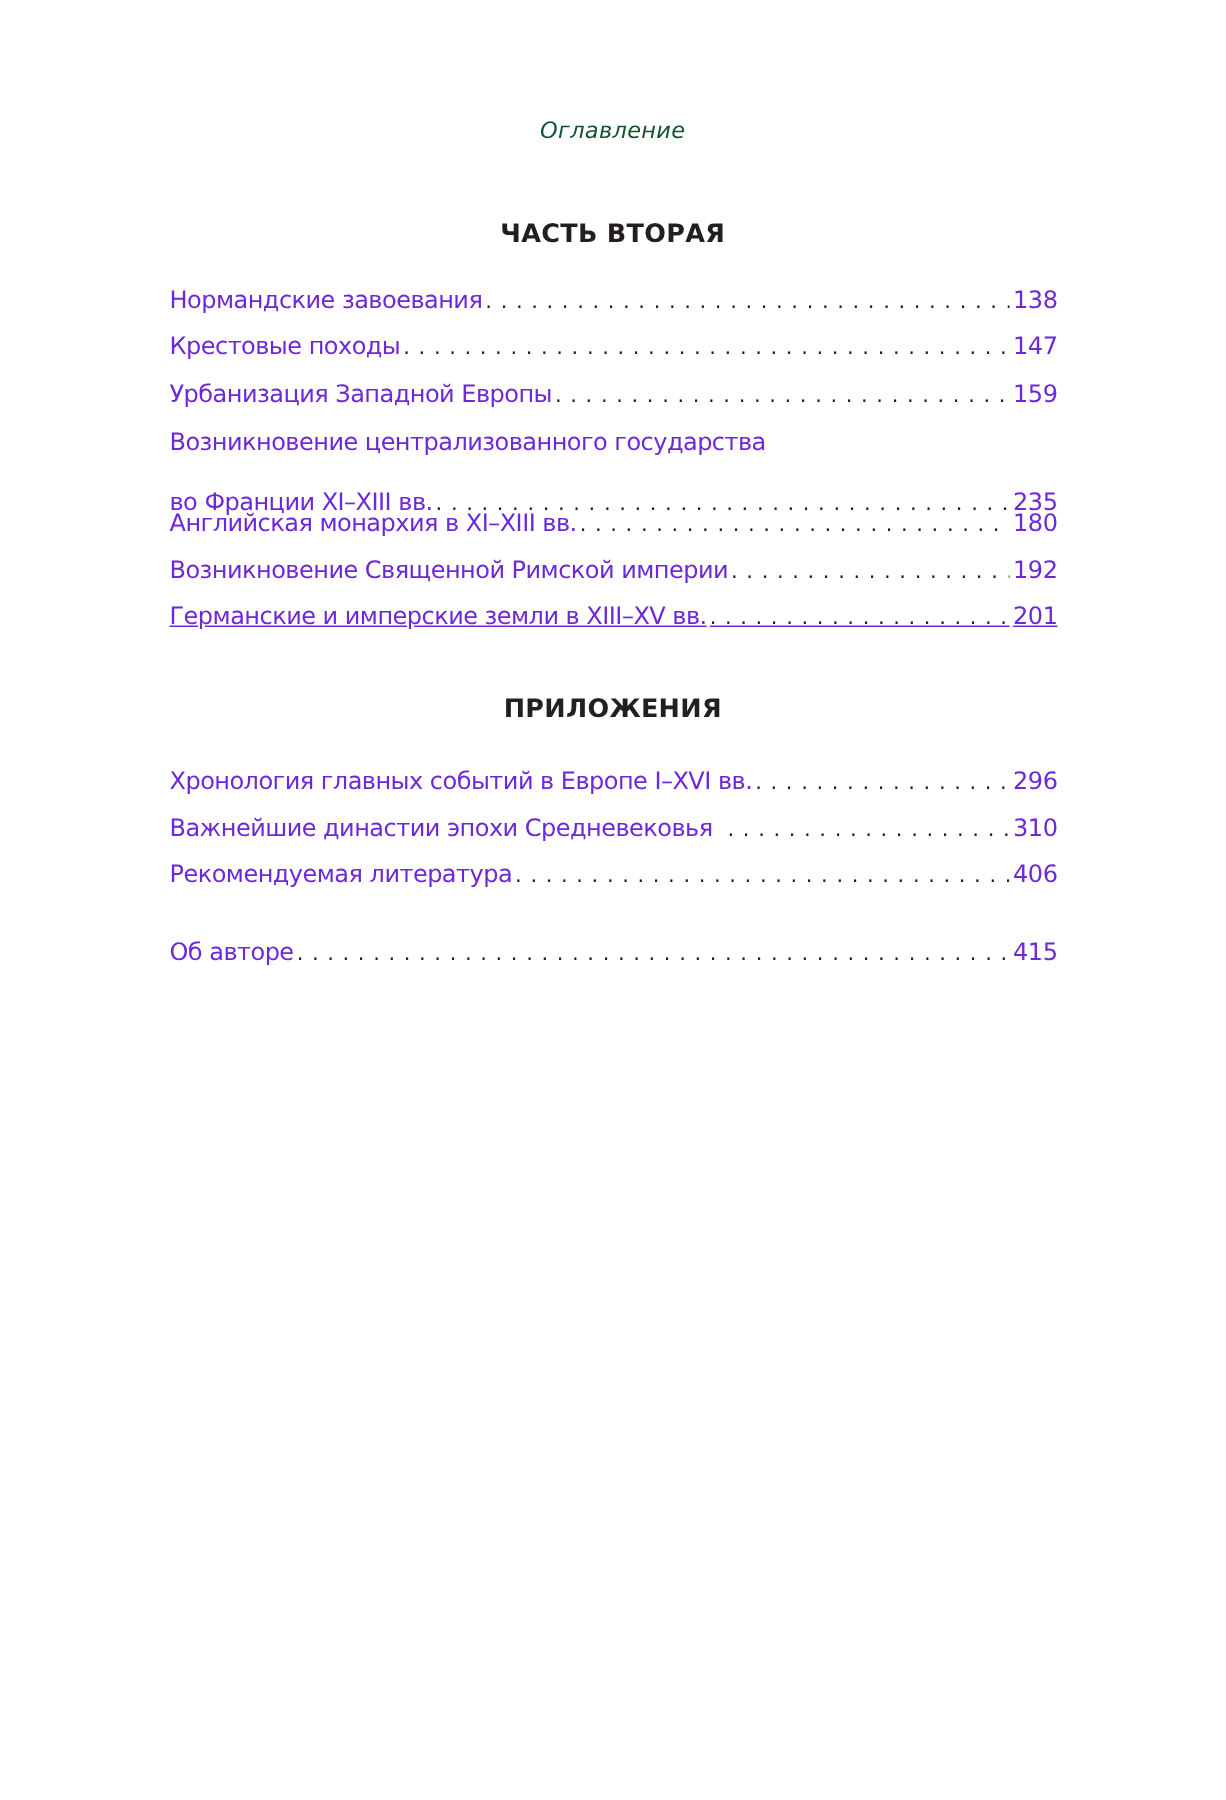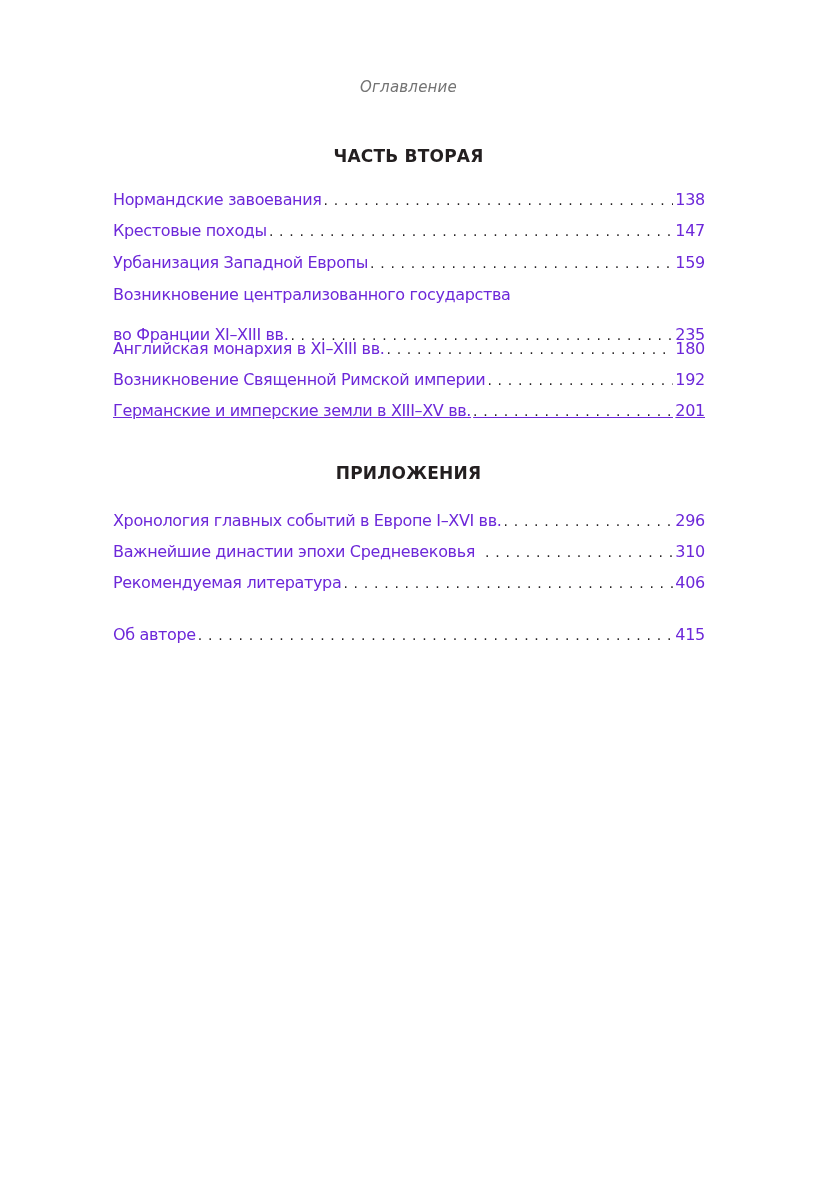--- a/index.html
+++ b/index.html
@@ -18,21 +18,21 @@
     .running-head {
       position: absolute;
       top: 78px;
       left: 0;
       width: 817px;
       text-align: center;
       font-family: "DejaVu Sans", sans-serif;
       font-style: italic;
       font-size: 15px;
       letter-spacing: 0.2px;
-      color: #737373;
+      color: #14532d;
     }
     .section-title {
       position: absolute;
       left: 0;
       width: 817px;
       text-align: center;
       font-weight: bold;
       font-size: 17px;
       letter-spacing: 0.2px;
       color: #231f20;

